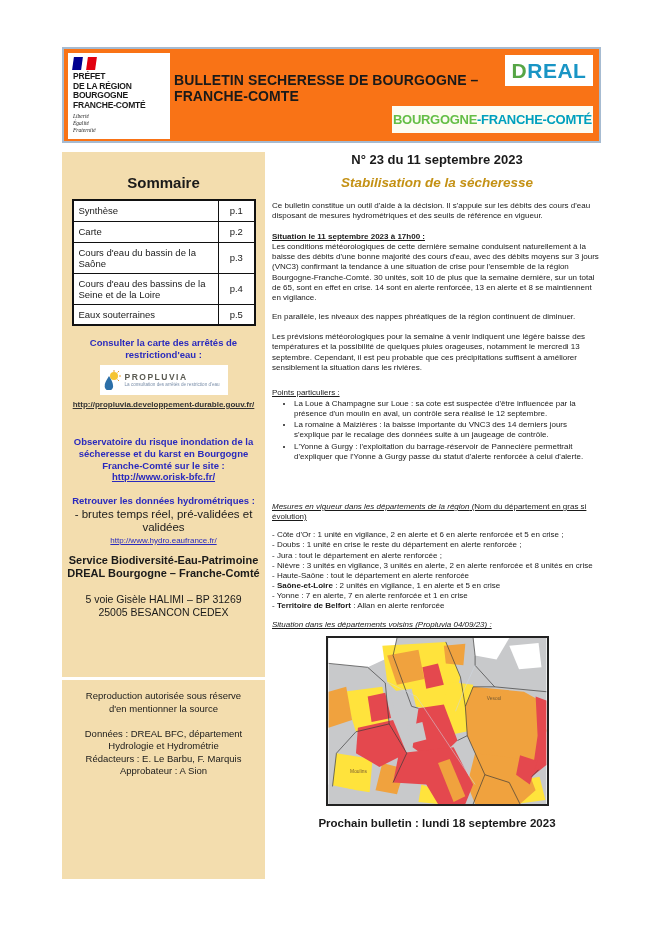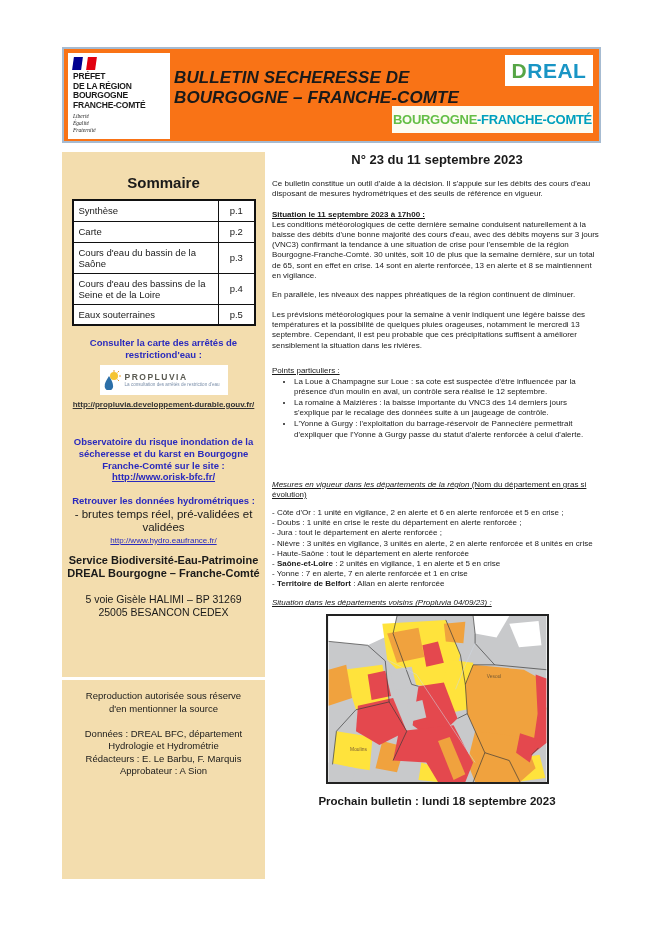--- a/index.html
+++ b/index.html
@@ -14,21 +14,21 @@
                  background:#fff; padding:4px 5px; }
   .flag { display:flex; height:13px; width:24px; margin-bottom:2px; }
   .flag .b { width:9px; background:#000091; transform:skewX(-8deg); }
   .flag .w { width:5px; background:#fff; }
   .flag .r { width:9px; background:#E1000F; transform:skewX(-8deg); }
   .prefet-lines { font-weight:bold; font-size:8.5px; line-height:1.12; letter-spacing:-0.2px; }
   .motto { margin-top:3px; font-family:"Liberation Serif", serif; font-style:italic;
            font-size:5.5px; line-height:1.25; color:#222; }
   .header-title { position:absolute; left:110px; right:100px; top:0; bottom:14px;
                   display:flex; align-items:center; }
-  .header-title span { font-weight:bold; font-size:17px; letter-spacing:0.1px;font-style:italic; }
+  .header-title span { font-weight:bold; font-size:14px; letter-spacing:0.1px; }
   .dreal-box { position:absolute; right:6px; top:6px; width:88px; height:31px;
                background:#fff; display:flex; align-items:center; justify-content:center; }
   .dreal-box .d1 { color:#56A546; } .dreal-box .d2 { color:#1995C5; }
   .dreal-box span { font-weight:bold; font-size:21px; letter-spacing:0.5px; }
   .region-box { position:absolute; right:6px; top:57px; width:201px; height:27px;
                 background:#FCFCF2; display:flex; align-items:center; justify-content:center; }
   .region-box span { font-weight:bold; font-size:13px; letter-spacing:-0.3px; }
   .region-box .g { color:#64BE46; } .region-box .t { color:#00A0BE; }
 
   
@@ -190,20 +190,21 @@
     <div class="reproduction">Reproduction autorisée sous réserve d'en mentionner la source</div>
     <div class="credits">
       <div>Données : DREAL BFC, département Hydrologie et Hydrométrie</div>
       <div>Rédacteurs : E. Le Barbu, F. Marquis</div>
       <div>Approbateur : A Sion</div>
     </div>
   </div>
 
   <div class="main">
     <div class="bulletin-no">N° 23 du 11 septembre 2023</div>
+    <div class="subtitle">Stabilisation de la sécheresse</div>
 
     <p class="intro">Ce bulletin constitue un outil d'aide à la décision. Il s'appuie sur les débits des cours d'eau disposant de mesures hydrométriques et des seuils de référence en vigueur.</p>
 
     <div class="sit-head">Situation le 11 septembre 2023 à 17h00 :</div>
     <p class="p1">Les conditions météorologiques de cette dernière semaine conduisent naturellement à la baisse des débits d'une bonne majorité des cours d'eau, avec des débits moyens sur 3 jours (VNC3) confirmant la tendance à une situation de crise pour l'ensemble de la région Bourgogne-Franche-Comté. 30 unités, soit 10 de plus que la semaine dernière, sur un total de 65, sont en effet en crise. 14 sont en alerte renforcée, 13 en alerte et 8 se maintiennent en vigilance.</p>
     <p class="p2">En parallèle, les niveaux des nappes phréatiques de la région continuent de diminuer.</p>
     <p class="p3">Les prévisions météorologiques pour la semaine à venir indiquent une légère baisse des températures et la possibilité de quelques pluies orageuses, notamment le mercredi 13 septembre. Cependant, il est peu probable que ces précipitations suffisent à améliorer sensiblement la situation dans les rivières.</p>
 
     <div class="points-head">Points particuliers :</div>
     <ul class="points">

